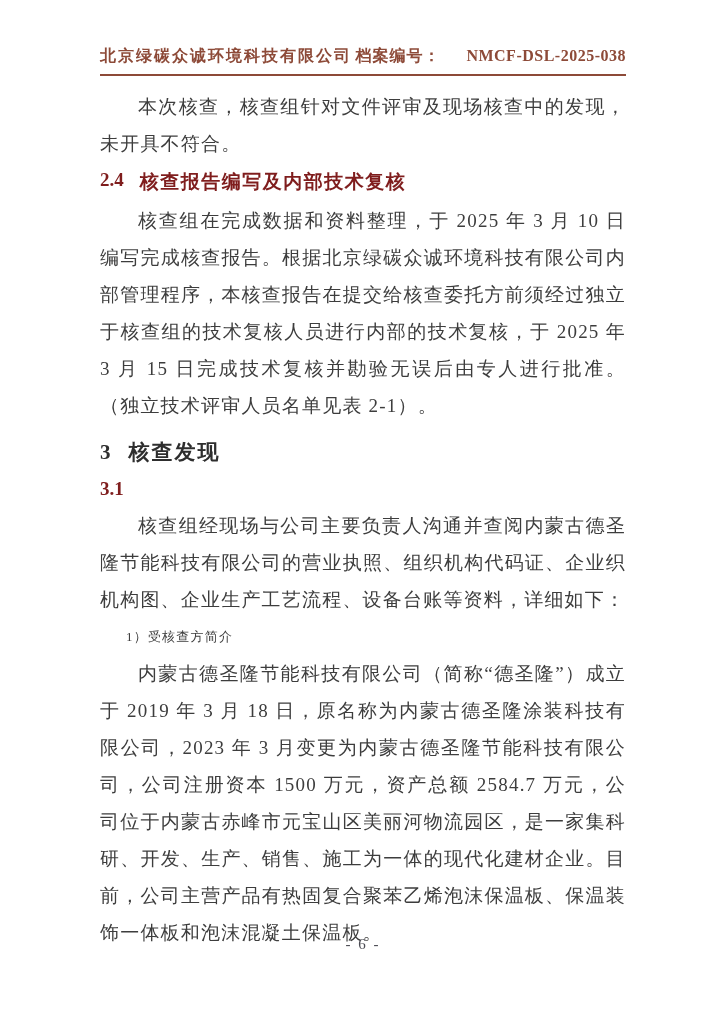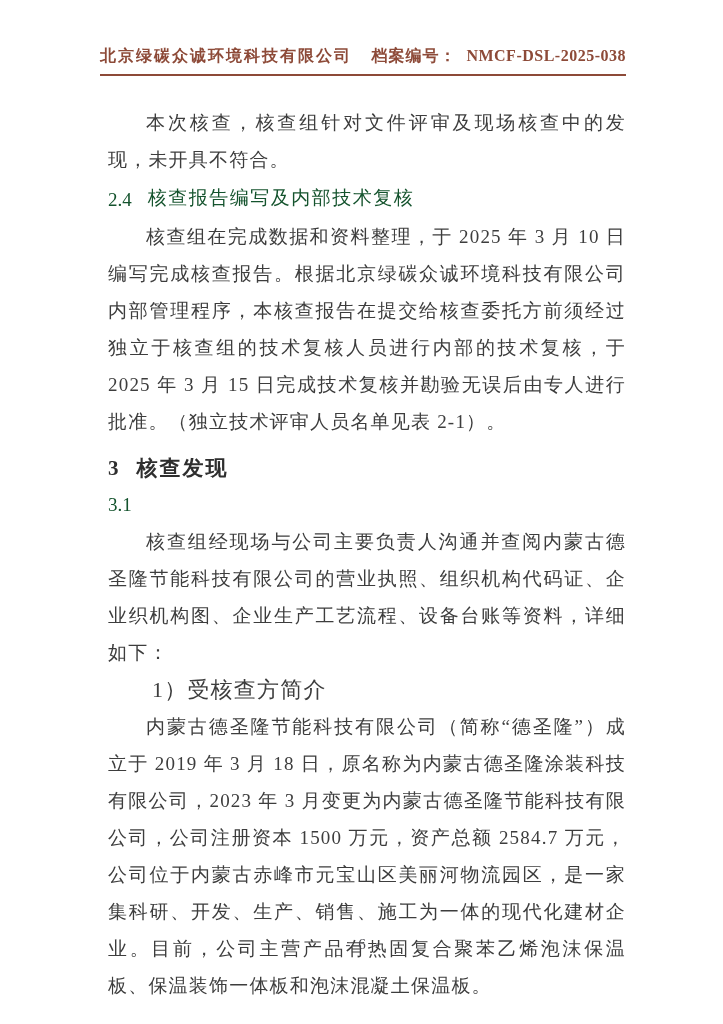--- a/index.html
+++ b/index.html
@@ -32,68 +32,67 @@
     color: #8d4a38;
     font-size: 16px;
   }
   .doc-header .company {
     letter-spacing: 2px;
     font-weight: bold;
   }
   .doc-header .archive {
     display: flex;
     align-items: baseline;
-    gap: 10px;
+    gap: 26px;
     font-weight: bold;
   }
   .doc-header .archive-label { letter-spacing: 1px; }
   .doc-header .archive-number { letter-spacing: 0.5px; text-align: center; }
   
   .doc-body {
     position: absolute;
-    left: 8px; right: 0;
+    left: 0; right: 0;
     top: 88px;
-    margin-top: 16px;
   }
   .para {
     font-size: 19px;
     line-height: 37px;
     letter-spacing: 1.2px;
     text-align: justify;
     text-indent: 2em;
     color: #3d3d3d;
   }
   .h-sub {
     font-size: 19px;
-    font-weight: normal;
-    color: #14532d;
+    font-weight: bold;
+    color: #7f1d1d;
     margin-top: 7px;
     margin-bottom: 7px;
     letter-spacing: 1.5px;
     display: flex;
-    align-items: flex-end;
+    align-items: flex-start;
   }
   .h-sub .h-num {
     font-family: "Liberation Serif", "DejaVu Serif", serif;
     letter-spacing: 0;
     margin-right: 16px;
   }
   .h-main {
     font-size: 21px;
     font-weight: bold;
     color: #2e2e2e;
     margin-top: 14px;
     margin-bottom: 12px;
     letter-spacing: 2px;
     display: flex;
     align-items: baseline;
   }
   .h-main .h-num { letter-spacing: 0; margin-right: 18px; }
   .list-line {
-    font-size: 22px;
+    font-size: 13px;
     line-height: 37px;
     letter-spacing: 1.2px;
     text-indent: 2em;
     color: #3d3d3d;
   }
   
   .doc-footer {
     position: absolute;
     left: 0; right: 0;
     top: 936px;

